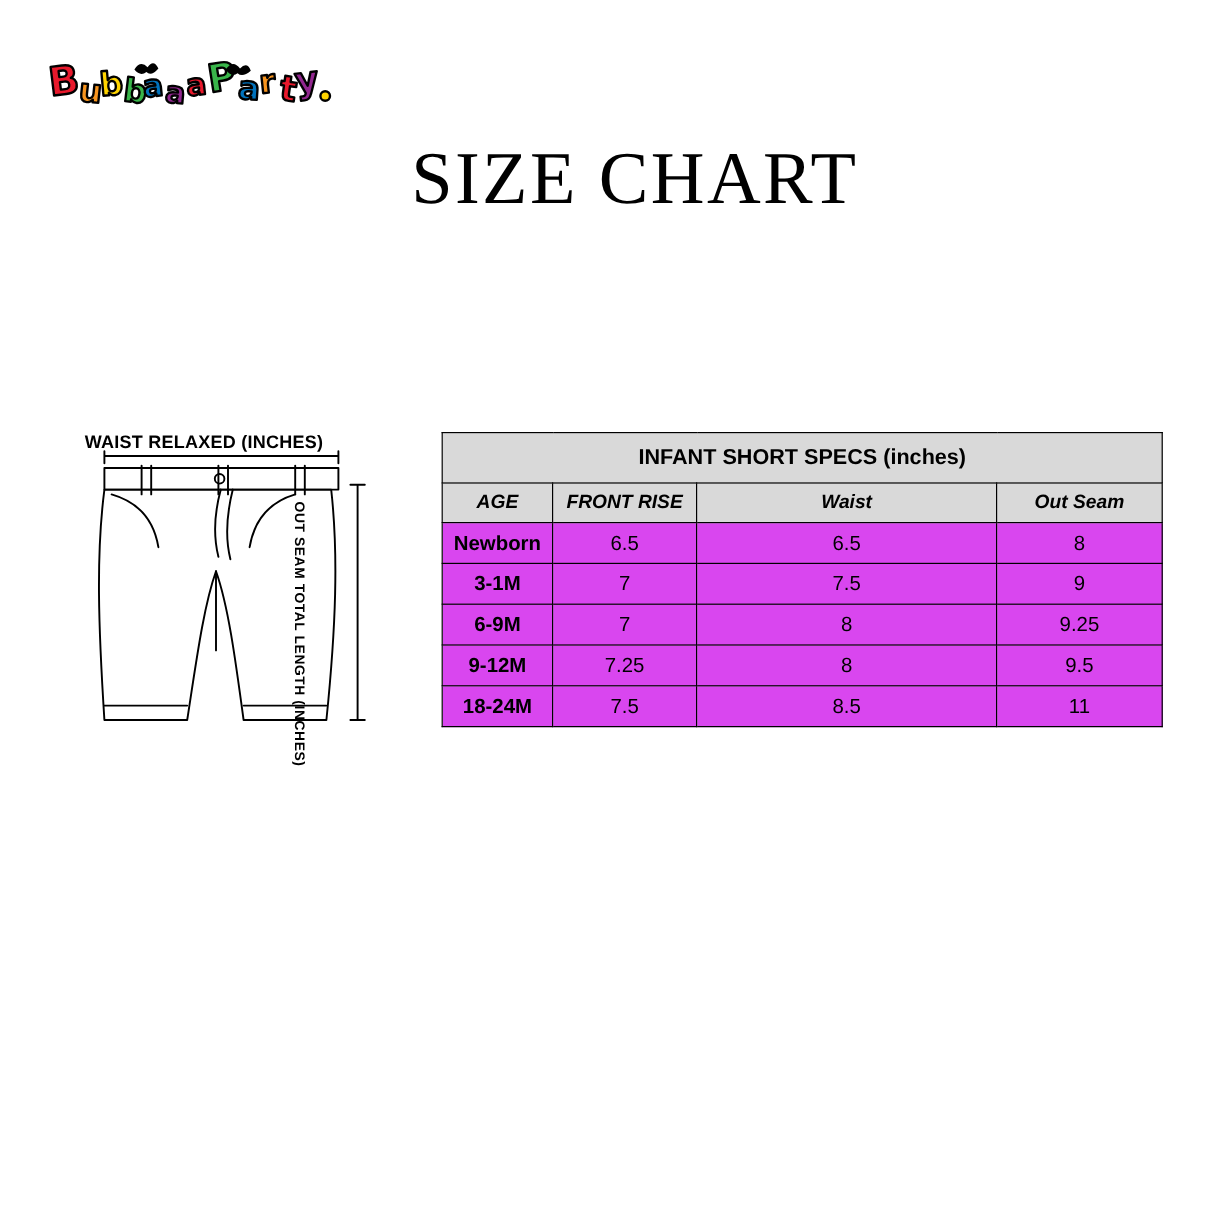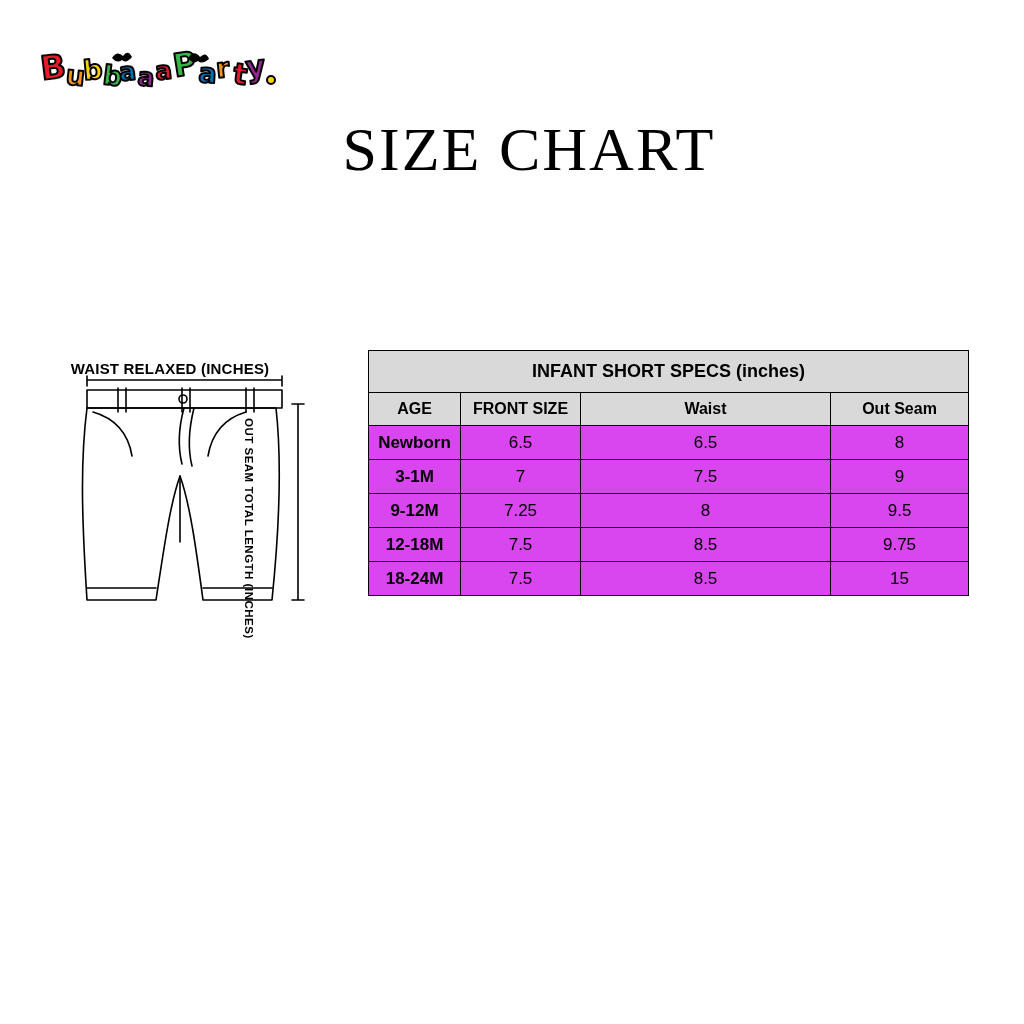--- a/index.html
+++ b/index.html
@@ -71,21 +71,21 @@
     letter-spacing: .5px;
     transform: rotate(90deg);
     transform-origin: 0 0;
     white-space: nowrap;
   }
 
   
   #specs-table {
     position: absolute;
     left: 368px;
-    top: 350px;
+    top: 360px;
     width: 600px;
     border-collapse: collapse;
     table-layout: fixed;
   }
   #specs-table td, #specs-table th {
     border: 1px solid #000;
     text-align: center;
     font-size: 16px;
     color: #000;
     padding: 0;
@@ -96,20 +96,21 @@
     background: #d9d9d9;
     font-size: 18px;
     font-weight: 700;
     height: 41px;
   }
   #specs-table thead tr.head-row th {
     background: #d9d9d9;
     font-weight: 700;
     font-size: 16px;
     height: 32px;
+    font-style: italic;
   }
   #specs-table tbody td {
     background: #d946ef;
     font-size: 17px;
   }
   #specs-table tbody td.age-cell {
     font-weight: 700;
   }
   .col-age   { width: 92px; }
   .col-rise  { width: 120px; }
@@ -189,50 +190,50 @@
       <col class="col-rise">
       <col class="col-waist">
       <col class="col-out">
   </colgroup>
   <thead>
     <tr class="caption-row">
       <th colspan="4">INFANT SHORT SPECS (inches)</th>
     </tr>
     <tr class="head-row">
       <th>AGE</th>
-      <th>FRONT SIZE</th>
+      <th>FRONT RISE</th>
       <th>Waist</th>
       <th>Out Seam</th>
     </tr>
   </thead>
   <tbody>
     <tr>
       <td class="age-cell">Newborn</td>
       <td>6.5</td>
       <td>6.5</td>
       <td>8</td>
     </tr>
     <tr>
       <td class="age-cell">3-1M</td>
       <td>7</td>
       <td>7.5</td>
       <td>9</td>
     </tr>
     <tr>
+      <td class="age-cell">6-9M</td>
+      <td>7</td>
+      <td>8</td>
+      <td>9.25</td>
+    </tr>
+    <tr>
       <td class="age-cell">9-12M</td>
       <td>7.25</td>
       <td>8</td>
       <td>9.5</td>
     </tr>
     <tr>
-      <td class="age-cell">12-18M</td>
-      <td>7.5</td>
-      <td>8.5</td>
-      <td>9.75</td>
-    </tr>
-    <tr>
       <td class="age-cell">18-24M</td>
       <td>7.5</td>
       <td>8.5</td>
-      <td>15</td>
+      <td>11</td>
     </tr>
   </tbody>
 </table>
 
 </body></html>

